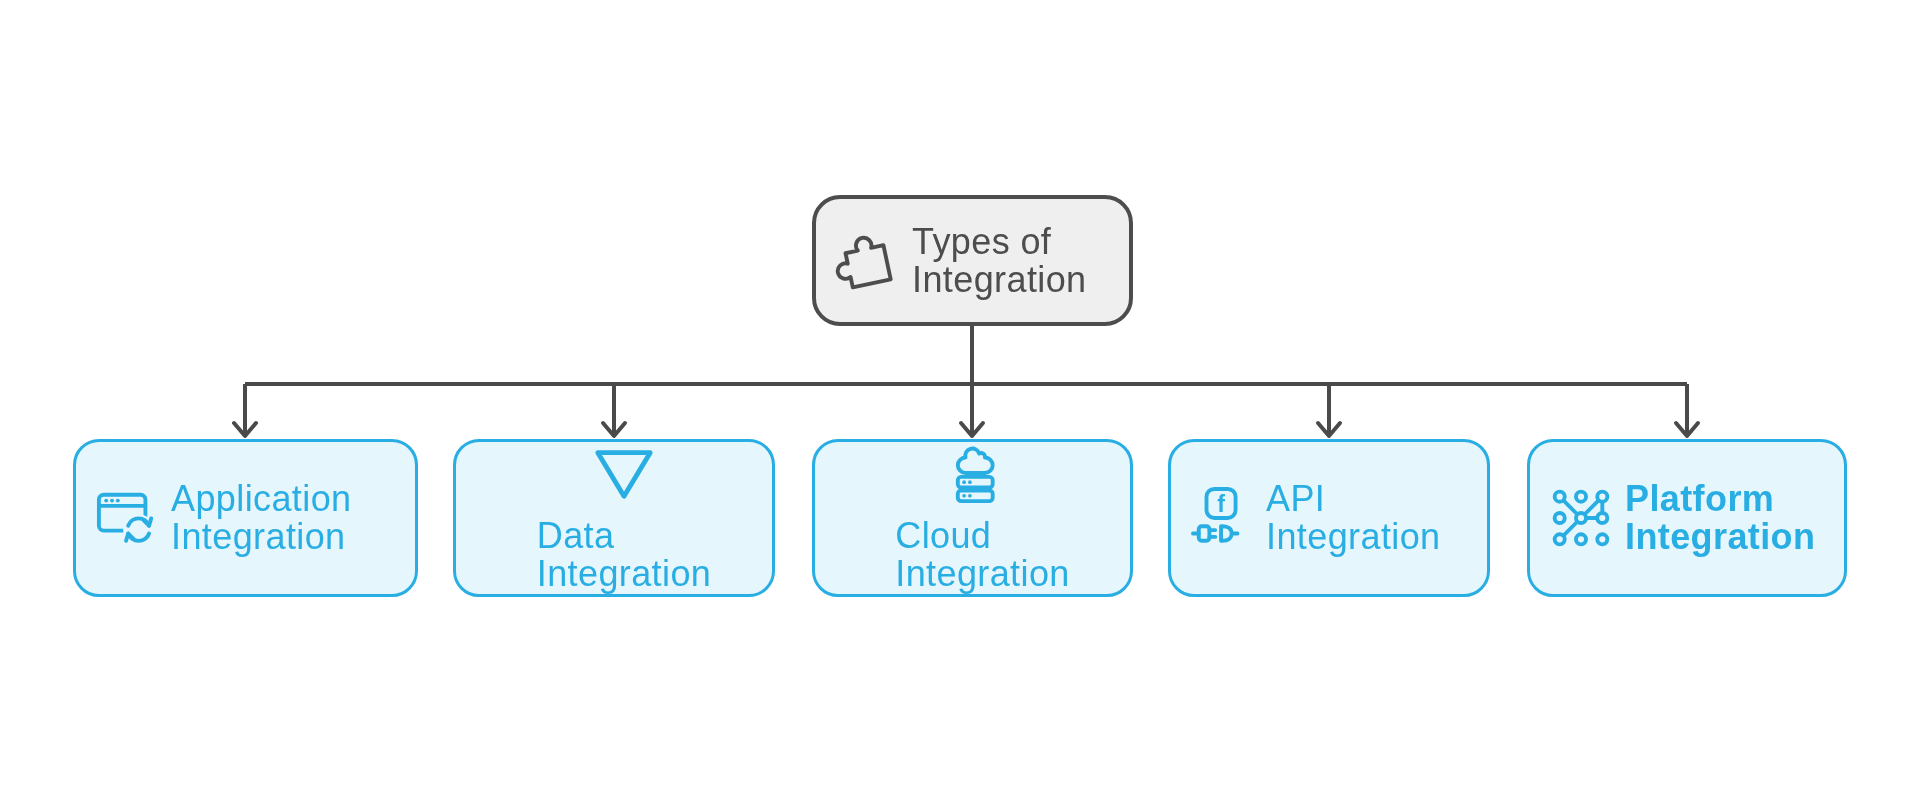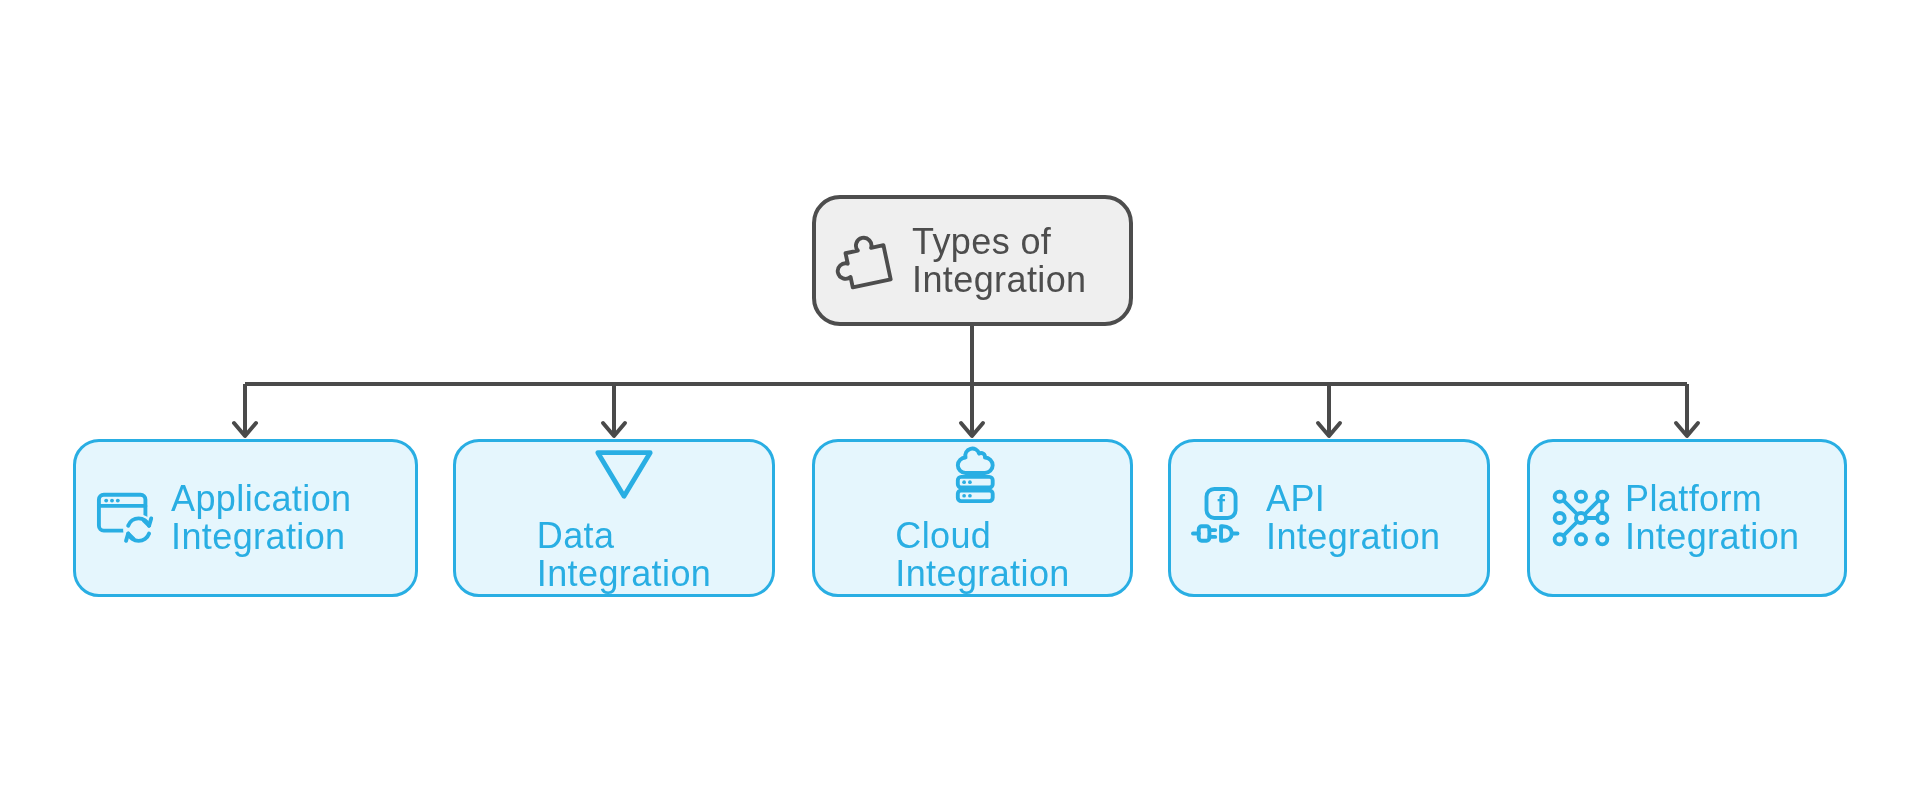--- a/index.html
+++ b/index.html
@@ -54,21 +54,21 @@
     padding-left:20px;gap:13px;
     color:var(--accent);
   }
   .child-node .icon{color:var(--accent);}
   .child-node .label span{color:var(--accent);}
 
   .n1{left:73px;width:345px;}
   .n2{left:453px;width:322px;flex-direction:column;}
   .n3{left:812px;width:321px;flex-direction:column;}
   .n4{left:1168px;width:322px;}
-  .n5{left:1527px;width:320px;}
+  .n5{left:1527px;width:320px;font-weight:bold;}
 
   .stroke{stroke:currentColor;fill:none;stroke-width:4;stroke-linecap:round;stroke-linejoin:round;}
   .thick{stroke-width:5;}
   .dot{fill:currentColor;stroke:none;}
   .maskfill{fill:var(--node-fill);stroke:none;}
   .nodecircle{fill:var(--node-fill);stroke:currentColor;stroke-width:4;}
   .fglyph{fill:currentColor;stroke:none;font-family:"Liberation Sans",sans-serif;font-weight:700;font-size:24px;}
 </style>
 </head>
 <body>

